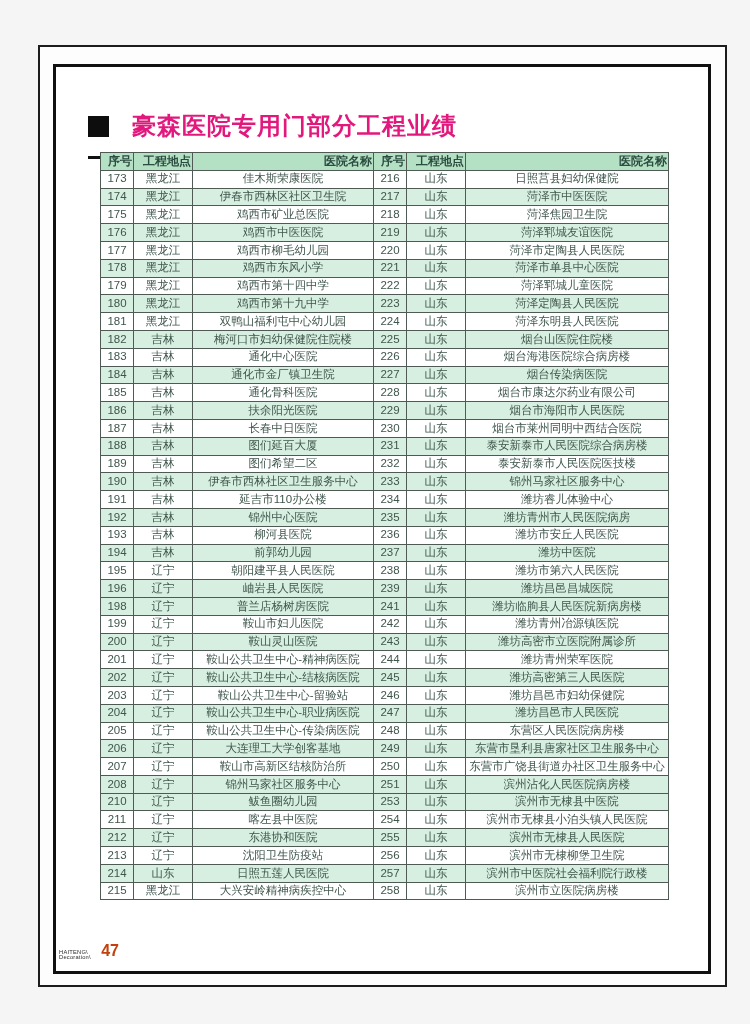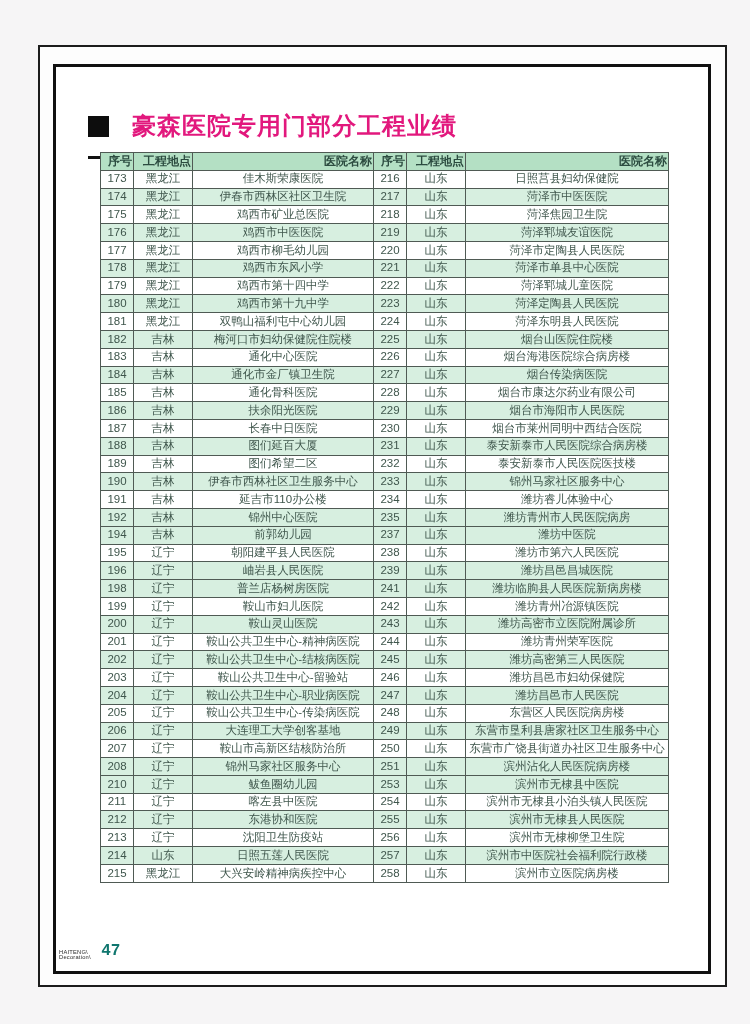--- a/index.html
+++ b/index.html
@@ -61,21 +61,21 @@
     position:absolute;left:59px;top:942px;
     display:flex;align-items:flex-end;
   }
   .brand{
     display:flex;flex-direction:column;
     font-size:8px;line-height:7px;color:#2a2a2a;
     transform:scale(0.72);transform-origin:left bottom;
     letter-spacing:0.3px;
   }
   .page-num{
-    font-size:16px;font-weight:bold;color:#0f766e;margin-left:-2px;font-family:Liberation Mono, monospace;
+    font-size:16px;font-weight:bold;color:#c2410c;margin-left:-2px;
   }
 </style>
 </head>
 <body>
 
 <div class="page">
   <div class="outer-frame"></div>
   <div class="inner-frame"></div>
 
   <div class="title-block">
@@ -248,20 +248,28 @@
           <td class="c5">潍坊睿儿体验中心</td>
         </tr>
         <tr class="stripe">
           <td class="c0">192</td>
           <td class="c1">吉林</td>
           <td class="c2">锦州中心医院</td>
           <td class="c3">235</td>
           <td class="c4">山东</td>
           <td class="c5">潍坊青州市人民医院病房</td>
         </tr>
+        <tr>
+          <td class="c0">193</td>
+          <td class="c1">吉林</td>
+          <td class="c2">柳河县医院</td>
+          <td class="c3">236</td>
+          <td class="c4">山东</td>
+          <td class="c5">潍坊市安丘人民医院</td>
+        </tr>
         <tr class="stripe">
           <td class="c0">194</td>
           <td class="c1">吉林</td>
           <td class="c2">前郭幼儿园</td>
           <td class="c3">237</td>
           <td class="c4">山东</td>
           <td class="c5">潍坊中医院</td>
         </tr>
         <tr>
           <td class="c0">195</td>

